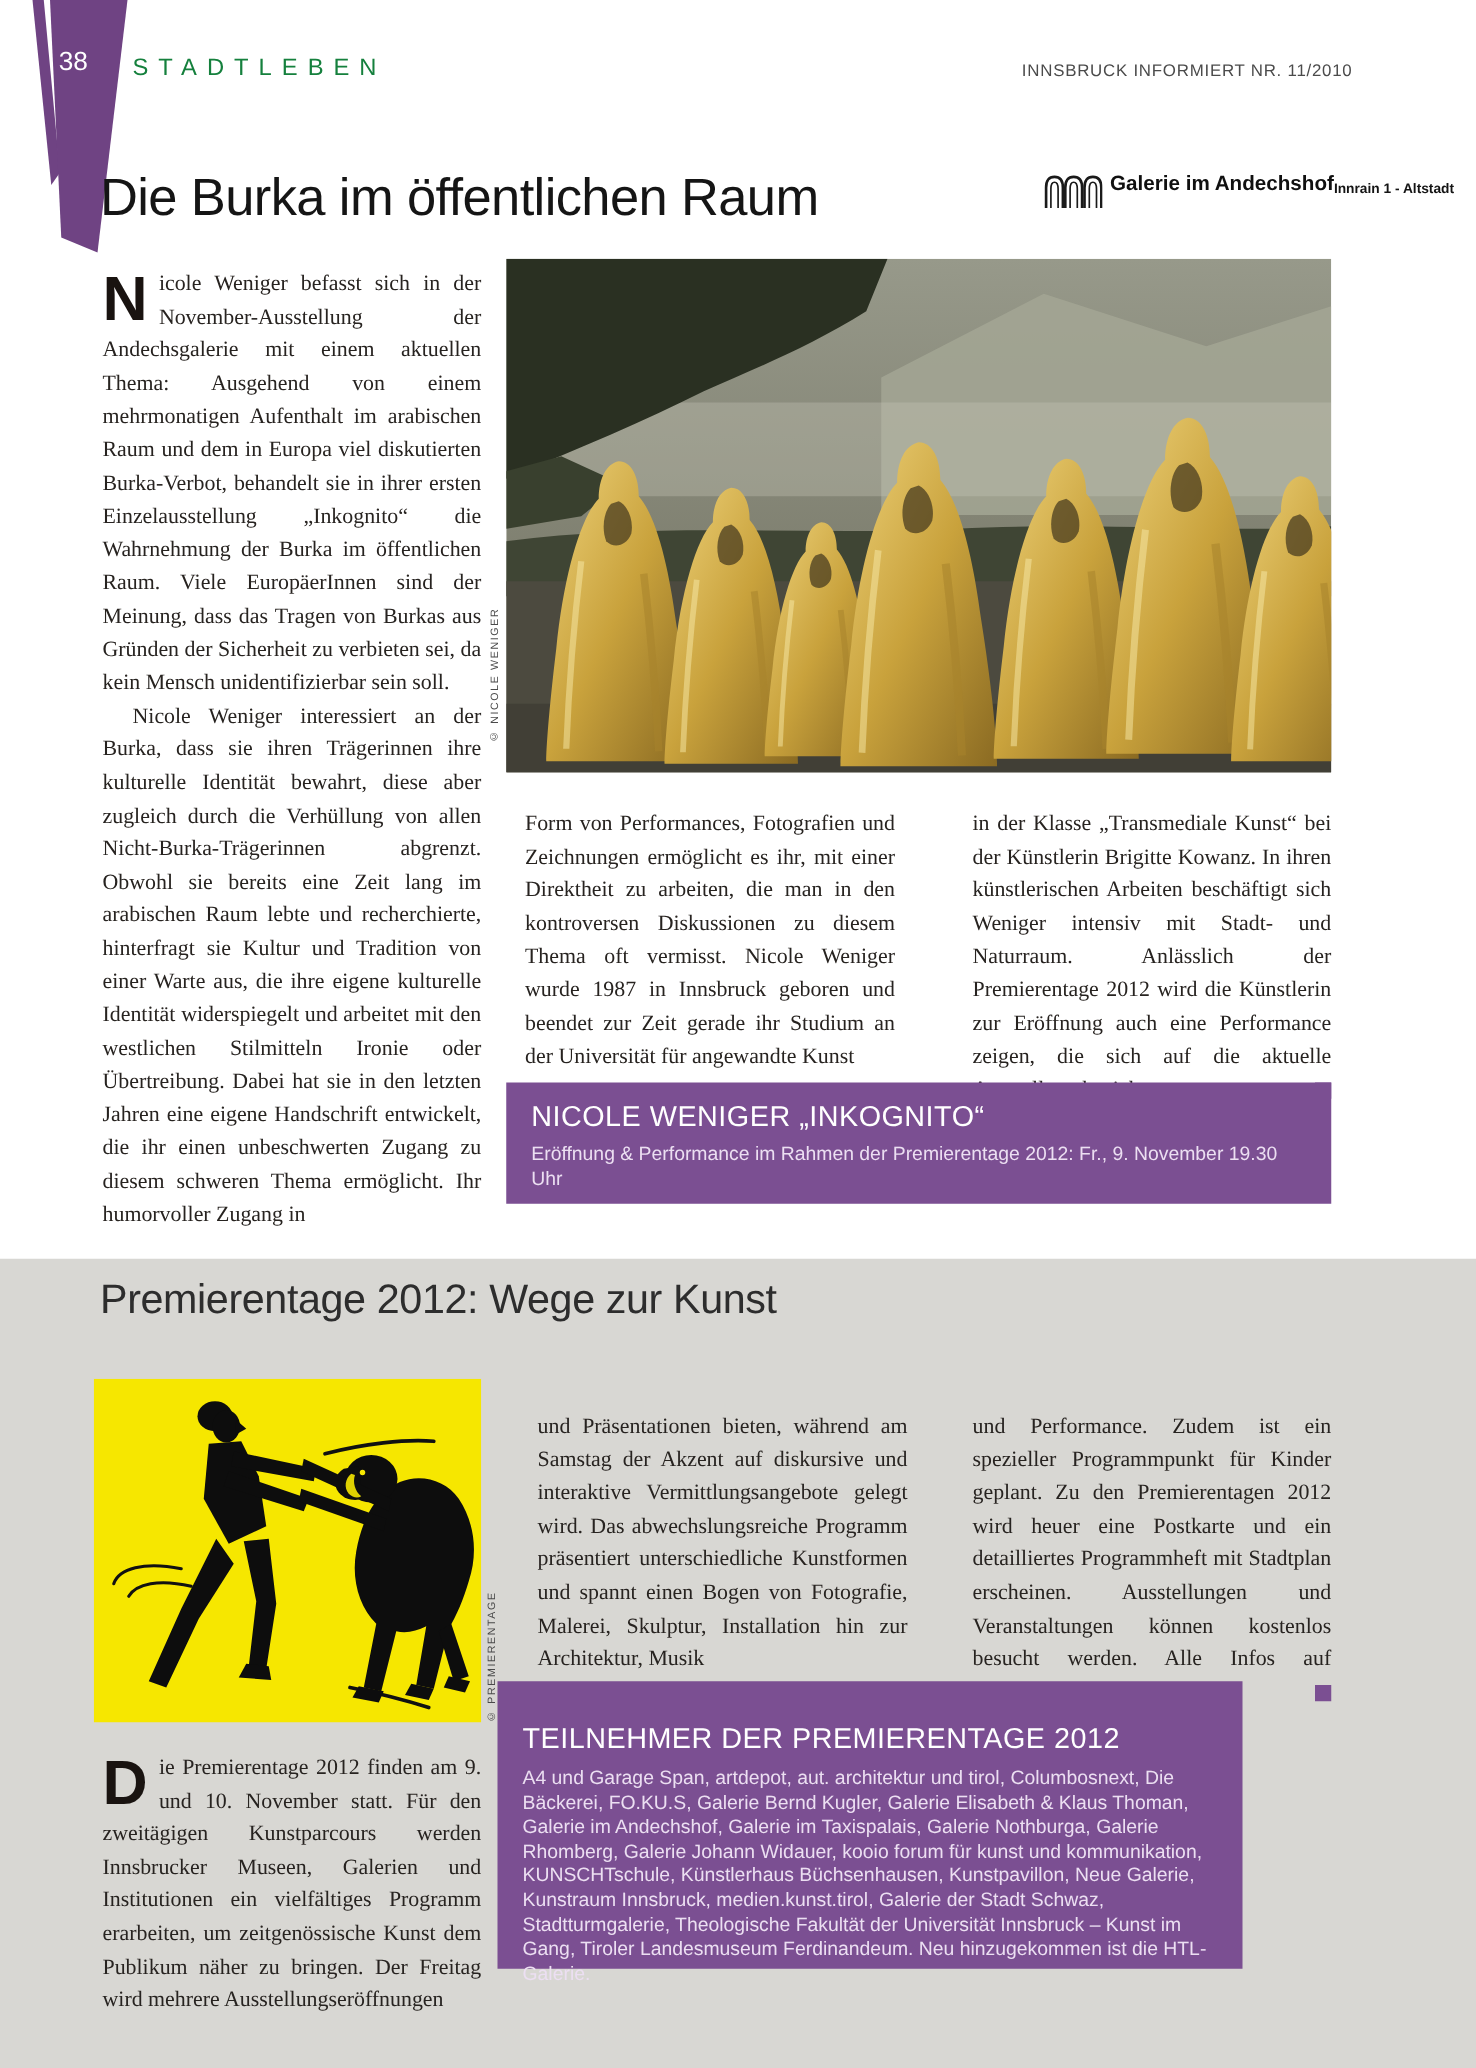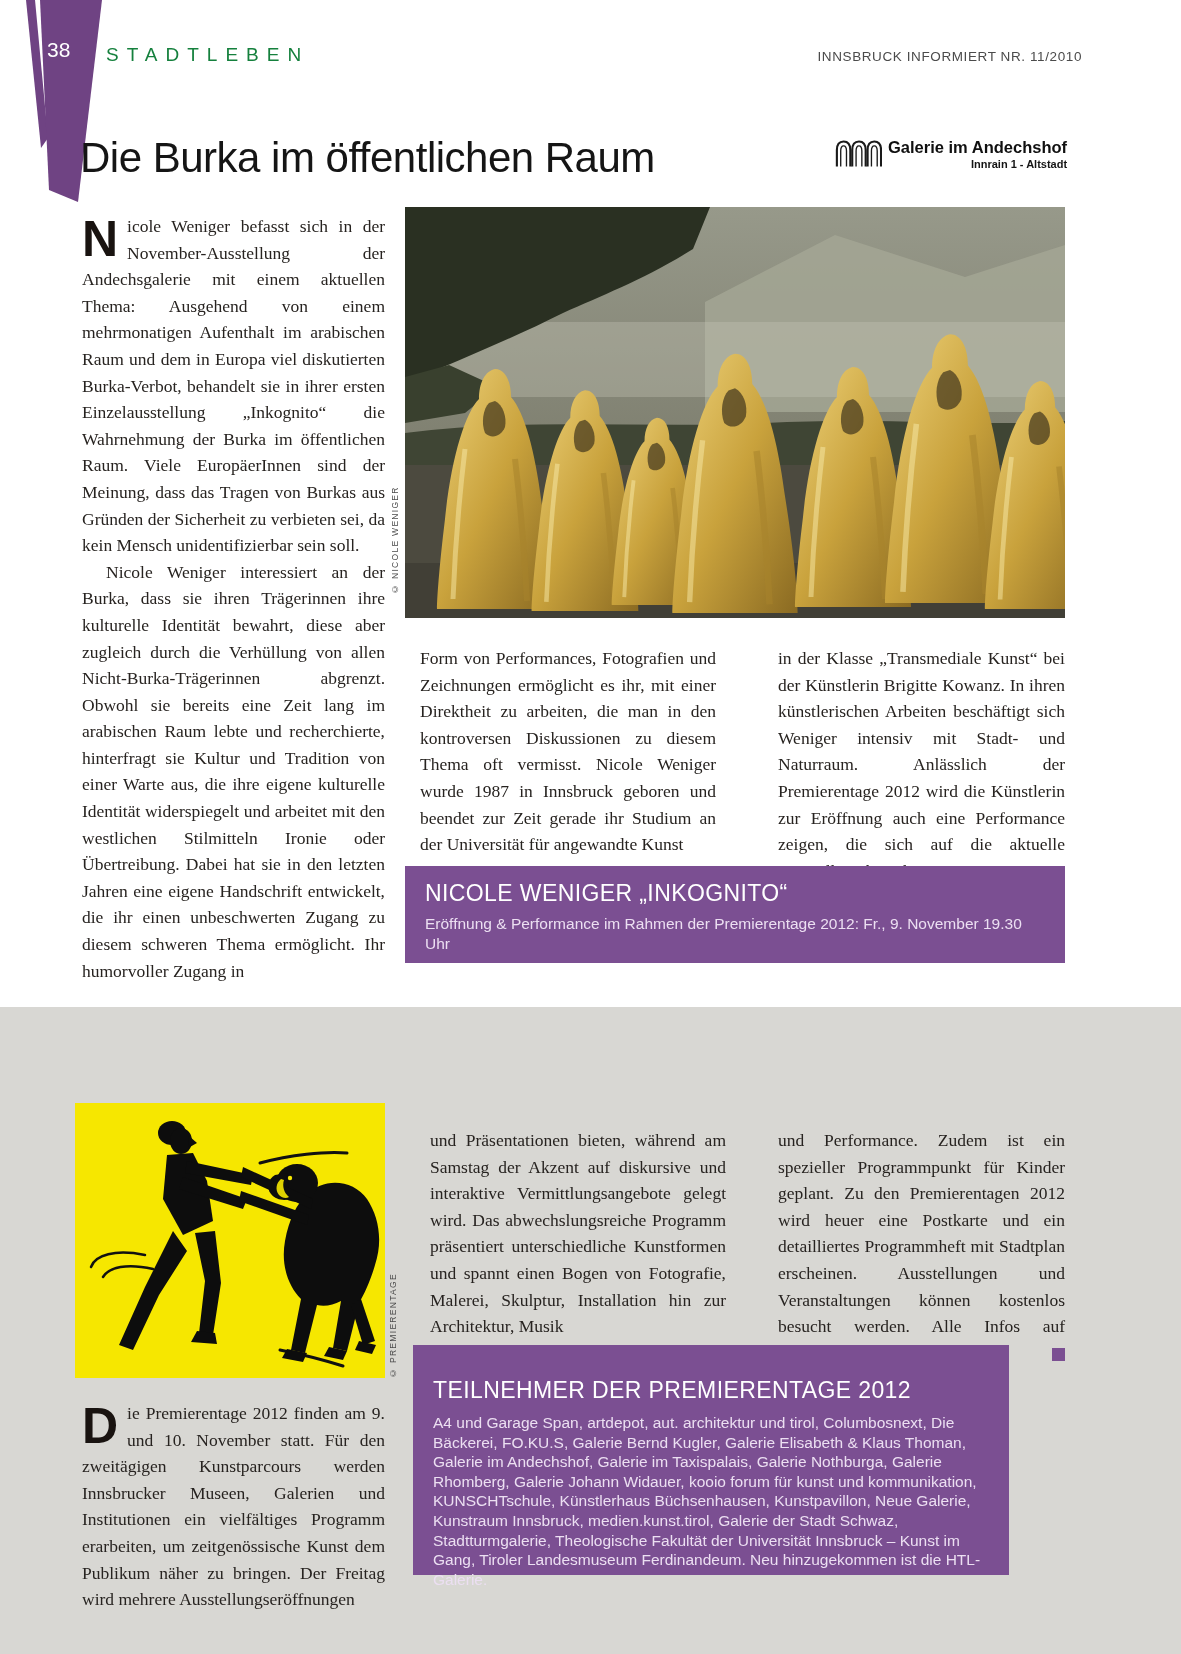--- a/index.html
+++ b/index.html
@@ -11,21 +11,21 @@
   .section{position:absolute;left:106px;top:44px;font:400 19px "Liberation Sans",sans-serif;
            letter-spacing:8px;color:#15803d;}
   .issue{position:absolute;right:99px;top:49px;font:400 13.5px "Liberation Sans",sans-serif;
          letter-spacing:.6px;color:#4b4b4b;}
   h1{position:absolute;left:80px;top:134px;margin:0;font:400 42px "Liberation Sans",sans-serif;
      letter-spacing:-.5px;color:#151515;}
   h2{position:absolute;left:80px;top:1020px;margin:0;font:400 33px "Liberation Sans",sans-serif;
      letter-spacing:-.3px;color:#2d2d2d;}
   
   .logo{position:absolute;left:834px;top:138px;display:flex;align-items:flex-start;gap:6px;}
-  .logotext{display:flex;flex-direction:column;align-items:flex-end;}
+  .logotext{display:flex;align-items:flex-end;}
   .logoname{font:700 16.5px "Liberation Sans",sans-serif;color:#101010;white-space:nowrap;}
   .logoaddr{font:700 11px "Liberation Sans",sans-serif;color:#141414;margin-top:1px;}
   
   .col{position:absolute;text-align:justify;font-size:17.5px;line-height:26.6px;color:#272320;}
   .col p{margin:0;}
   .col .indent{text-indent:24px;}
   .dropcap{float:left;font:700 50px/42px "Liberation Sans",sans-serif;color:#191310;
            padding:5px 9px 0 0;}
   .endmark{display:inline-block;width:13px;height:13px;background:#7b4f92;float:right;
            margin-top:8px;}
@@ -133,20 +133,21 @@
 
   <div class="col" style="left:778px;top:645px;width:287px">
     <p><span>in der Klasse „Transmediale Kunst“ bei der Künstlerin Brigitte Kowanz. In ihren künstlerischen Arbeiten beschäftigt sich Weniger intensiv mit Stadt- und Naturraum. Anlässlich der Premierentage 2012 wird die Künstlerin zur Eröffnung auch eine Performance zeigen, die sich auf die aktuelle Ausstellung bezieht.</span><span class="endmark"></span></p>
   </div>
 
   <div class="infobox" style="left:405px;top:866px;width:660px;height:97px">
     <h3>NICOLE WENIGER „INKOGNITO“</h3>
     <p>Eröffnung &amp; Performance im Rahmen der Premierentage 2012: Fr., 9. November 19.30 Uhr</p>
   </div>
 
+  <h2>Premierentage 2012: Wege zur Kunst</h2>
 
   <div class="yellow">
     <svg width="310" height="275" viewBox="0 0 310 275" preserveAspectRatio="none">
       <rect width="310" height="275" fill="#f6e700"></rect>
       <g stroke="#111" fill="none" stroke-linecap="round">
         <path d="M70,152 C40,146 20,152 16,164" stroke-width="2.5"></path>
         <path d="M78,166 C52,160 34,164 28,174" stroke-width="2.5"></path>
         <path d="M185,60 C215,52 250,48 272,50" stroke-width="3"></path>
         <path d="M205,247 C230,252 252,258 268,263" stroke-width="3"></path>
       </g>
@@ -181,18 +182,18 @@
   </div>
 
   <div class="col" style="left:778px;top:1127px;width:287px">
     <p><span>und Performance. Zudem ist ein spezieller Programmpunkt für Kinder geplant. Zu den Premierentagen 2012 wird heuer eine Postkarte und ein detailliertes Programmheft mit Stadtplan erscheinen. Ausstellungen und Veranstaltungen können kostenlos besucht werden. Alle Infos auf </span><span class="link">www.premierentage.at</span><span class="initials">LB</span><span class="endmark"></span></p>
   </div>
 
   <div class="col" style="left:82px;top:1400px;width:303px">
     <p><span class="dropcap">D</span><span>ie Premierentage 2012 finden am 9. und 10. November statt. Für den zweitägigen Kunstparcours werden Innsbrucker Museen, Galerien und Institutionen ein vielfältiges Programm erarbeiten, um zeitgenössische Kunst dem Publikum näher zu bringen. Der Freitag wird mehrere Ausstellungseröffnungen</span></p>
   </div>
 
-  <div class="infobox box2" style="left:413px;top:1345px;width:596px;height:230px">
+  <div class="infobox box2" style="left:398px;top:1345px;width:596px;height:230px">
     <h3>TEILNEHMER DER PREMIERENTAGE 2012</h3>
     <p>A4 und Garage Span, artdepot, aut. architektur und tirol, Columbosnext, Die Bäckerei, FO.KU.S, Galerie Bernd Kugler, Galerie Elisabeth &amp; Klaus Thoman, Galerie im Andechshof, Galerie im Taxispalais, Galerie Nothburga, Galerie Rhomberg, Galerie Johann Widauer, kooio forum für kunst und kommunikation, KUNSCHTschule, Künstlerhaus Büchsenhausen, Kunstpavillon, Neue Galerie, Kunstraum Innsbruck, medien.kunst.tirol, Galerie der Stadt Schwaz, Stadtturmgalerie, Theologische Fakultät der Universität Innsbruck – Kunst im Gang, Tiroler Landesmuseum Ferdinandeum. Neu hinzugekommen ist die HTL-Galerie.</p>
   </div>
 
 </div>
 
 </body></html>

